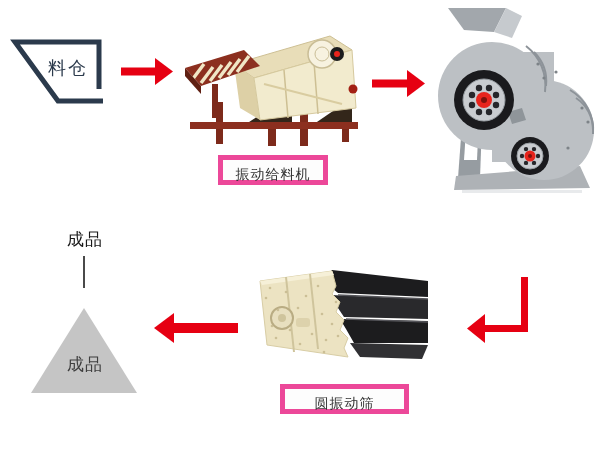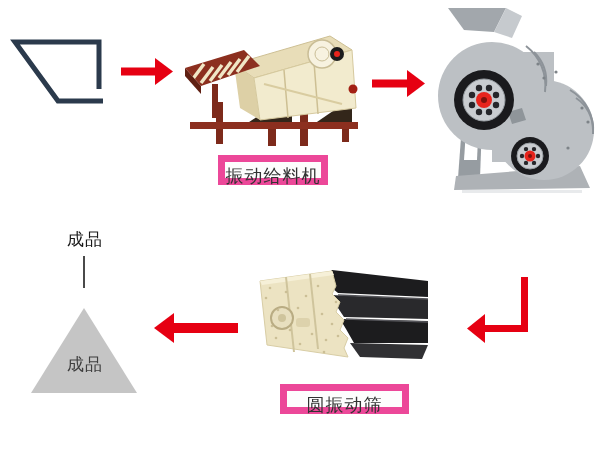--- a/index.html
+++ b/index.html
@@ -9,22 +9,22 @@
   }
   .abs{position:absolute;}
   
   .silo-label{
     position:absolute;left:48px;top:56px;width:60px;
     font-size:18px;letter-spacing:2px;color:#2b3a4c;font-weight:500;
   }
   
   .caption{
     position:absolute;box-sizing:border-box;height:30px;
-    border:7px solid #ec4899;background:#fdfdfd;color:#333333;
-    font-size:18px;line-height:28px;text-align:center;letter-spacing:1px;
+    border:5px solid #ec4899;background:#fdfdfd;color:#333333;
+    font-size:14px;line-height:28px;text-align:center;letter-spacing:1px;
   }
   .caption.c1{left:218px;top:155px;width:110px;}
   .caption.c2{left:477px;top:197px;width:113px;}
   .caption.c3{left:280px;top:384px;width:129px;}
   
   .product-callout{
     position:absolute;left:53px;top:228px;width:64px;text-align:center;
     font-size:17px;letter-spacing:1px;color:#1a1a1a;
   }
   .product-line{
@@ -41,20 +41,21 @@
   }
 </style>
 </head>
 <body>
 
 <div class="canvas">
 
   <svg class="abs" style="left:10px;top:38px;" width="96" height="68" viewBox="0 0 96 68">
     <polyline points="93,63 48,63 5,4 89,4 89,51" fill="none" stroke="#2b3a4c" stroke-width="5" stroke-linecap="butt" stroke-linejoin="miter"></polyline>
   </svg>
+  <div class="silo-label">料仓</div>
 
   <svg class="abs" style="left:121px;top:58px;" width="52" height="27" viewBox="0 0 52 27">
     <rect x="0" y="9.5" width="35" height="8" fill="#e60012"></rect>
     <polygon points="34,0 52,13.5 34,27" fill="#e60012"></polygon>
   </svg>
 
   <svg class="abs" style="left:182px;top:28px;" width="178" height="122" viewBox="0 0 178 122">
 
     <rect x="34" y="74" width="7" height="42" fill="#7d2a1b"></rect>
     <rect x="86" y="80" width="8" height="38" fill="#7d2a1b"></rect>

